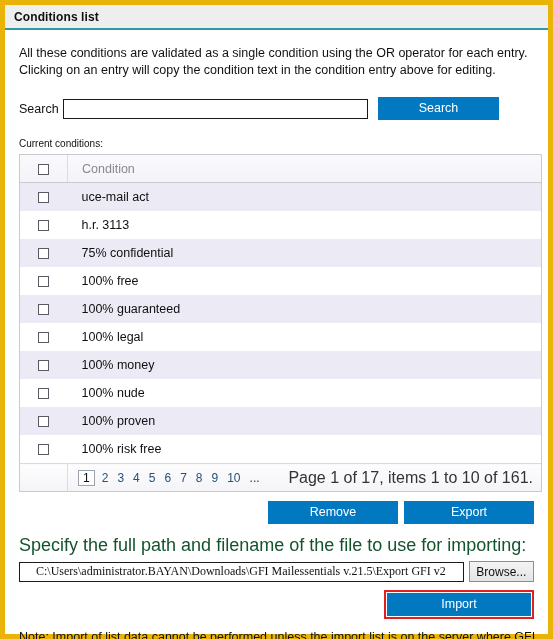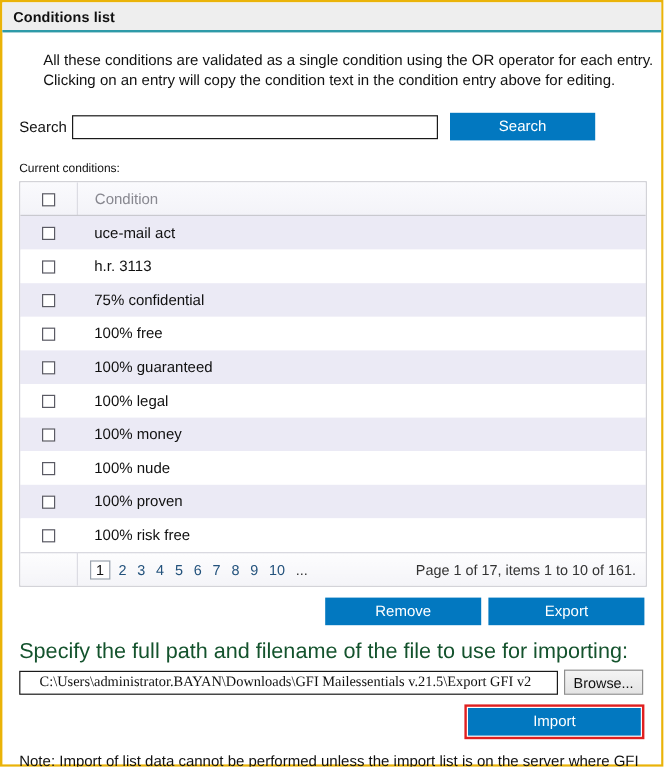--- a/index.html
+++ b/index.html
@@ -14,21 +14,21 @@
     font-size: 12px;
     color: #111111;
     overflow: hidden;
   }
 
   #panel {
     position: relative;
     width: 553px;
     height: 639px;
     box-sizing: border-box;
-    border: 2px solid #eab308;
+    border: 5px solid #eab308;
     background: #ffffff;
   }
 
   
   #titlebar {
     height: 25px;
     box-sizing: border-box;
     background: #eeeeee;
     border-bottom: 2px solid #2e9aa8;
     display: flex;
@@ -47,21 +47,21 @@
     padding: 0 14px;
     box-sizing: border-box;
   }
 
   .intro {
     margin-top: 15px;
     font-size: 12.5px;
     line-height: 17px;
     color: #111111;
   }
-  .intro div { white-space: nowrap; margin-left: 20px; }
+  .intro div { white-space: nowrap; }
 
   
   .search-row {
     margin-top: 18px;
     display: flex;
     align-items: center;
   }
   .search-label {
     font-size: 12.5px;
     color: #111111;
@@ -196,21 +196,21 @@
     color: #111111;
     border: 1px solid #9aa3ae;
     padding: 0px 4px;
     margin-right: 7px;
     cursor: default;
     background: #ffffff;
   }
   .pg.dots { color: #333; cursor: pointer; }
   .pager .info {
     margin-left: auto;
-    font-size: 12px;
+    font-size: 16px;
     color: #333333;
     white-space: nowrap;
   }
 
   
   .action-row {
     margin-top: 9px;
     display: flex;
     justify-content: flex-end;
   }

